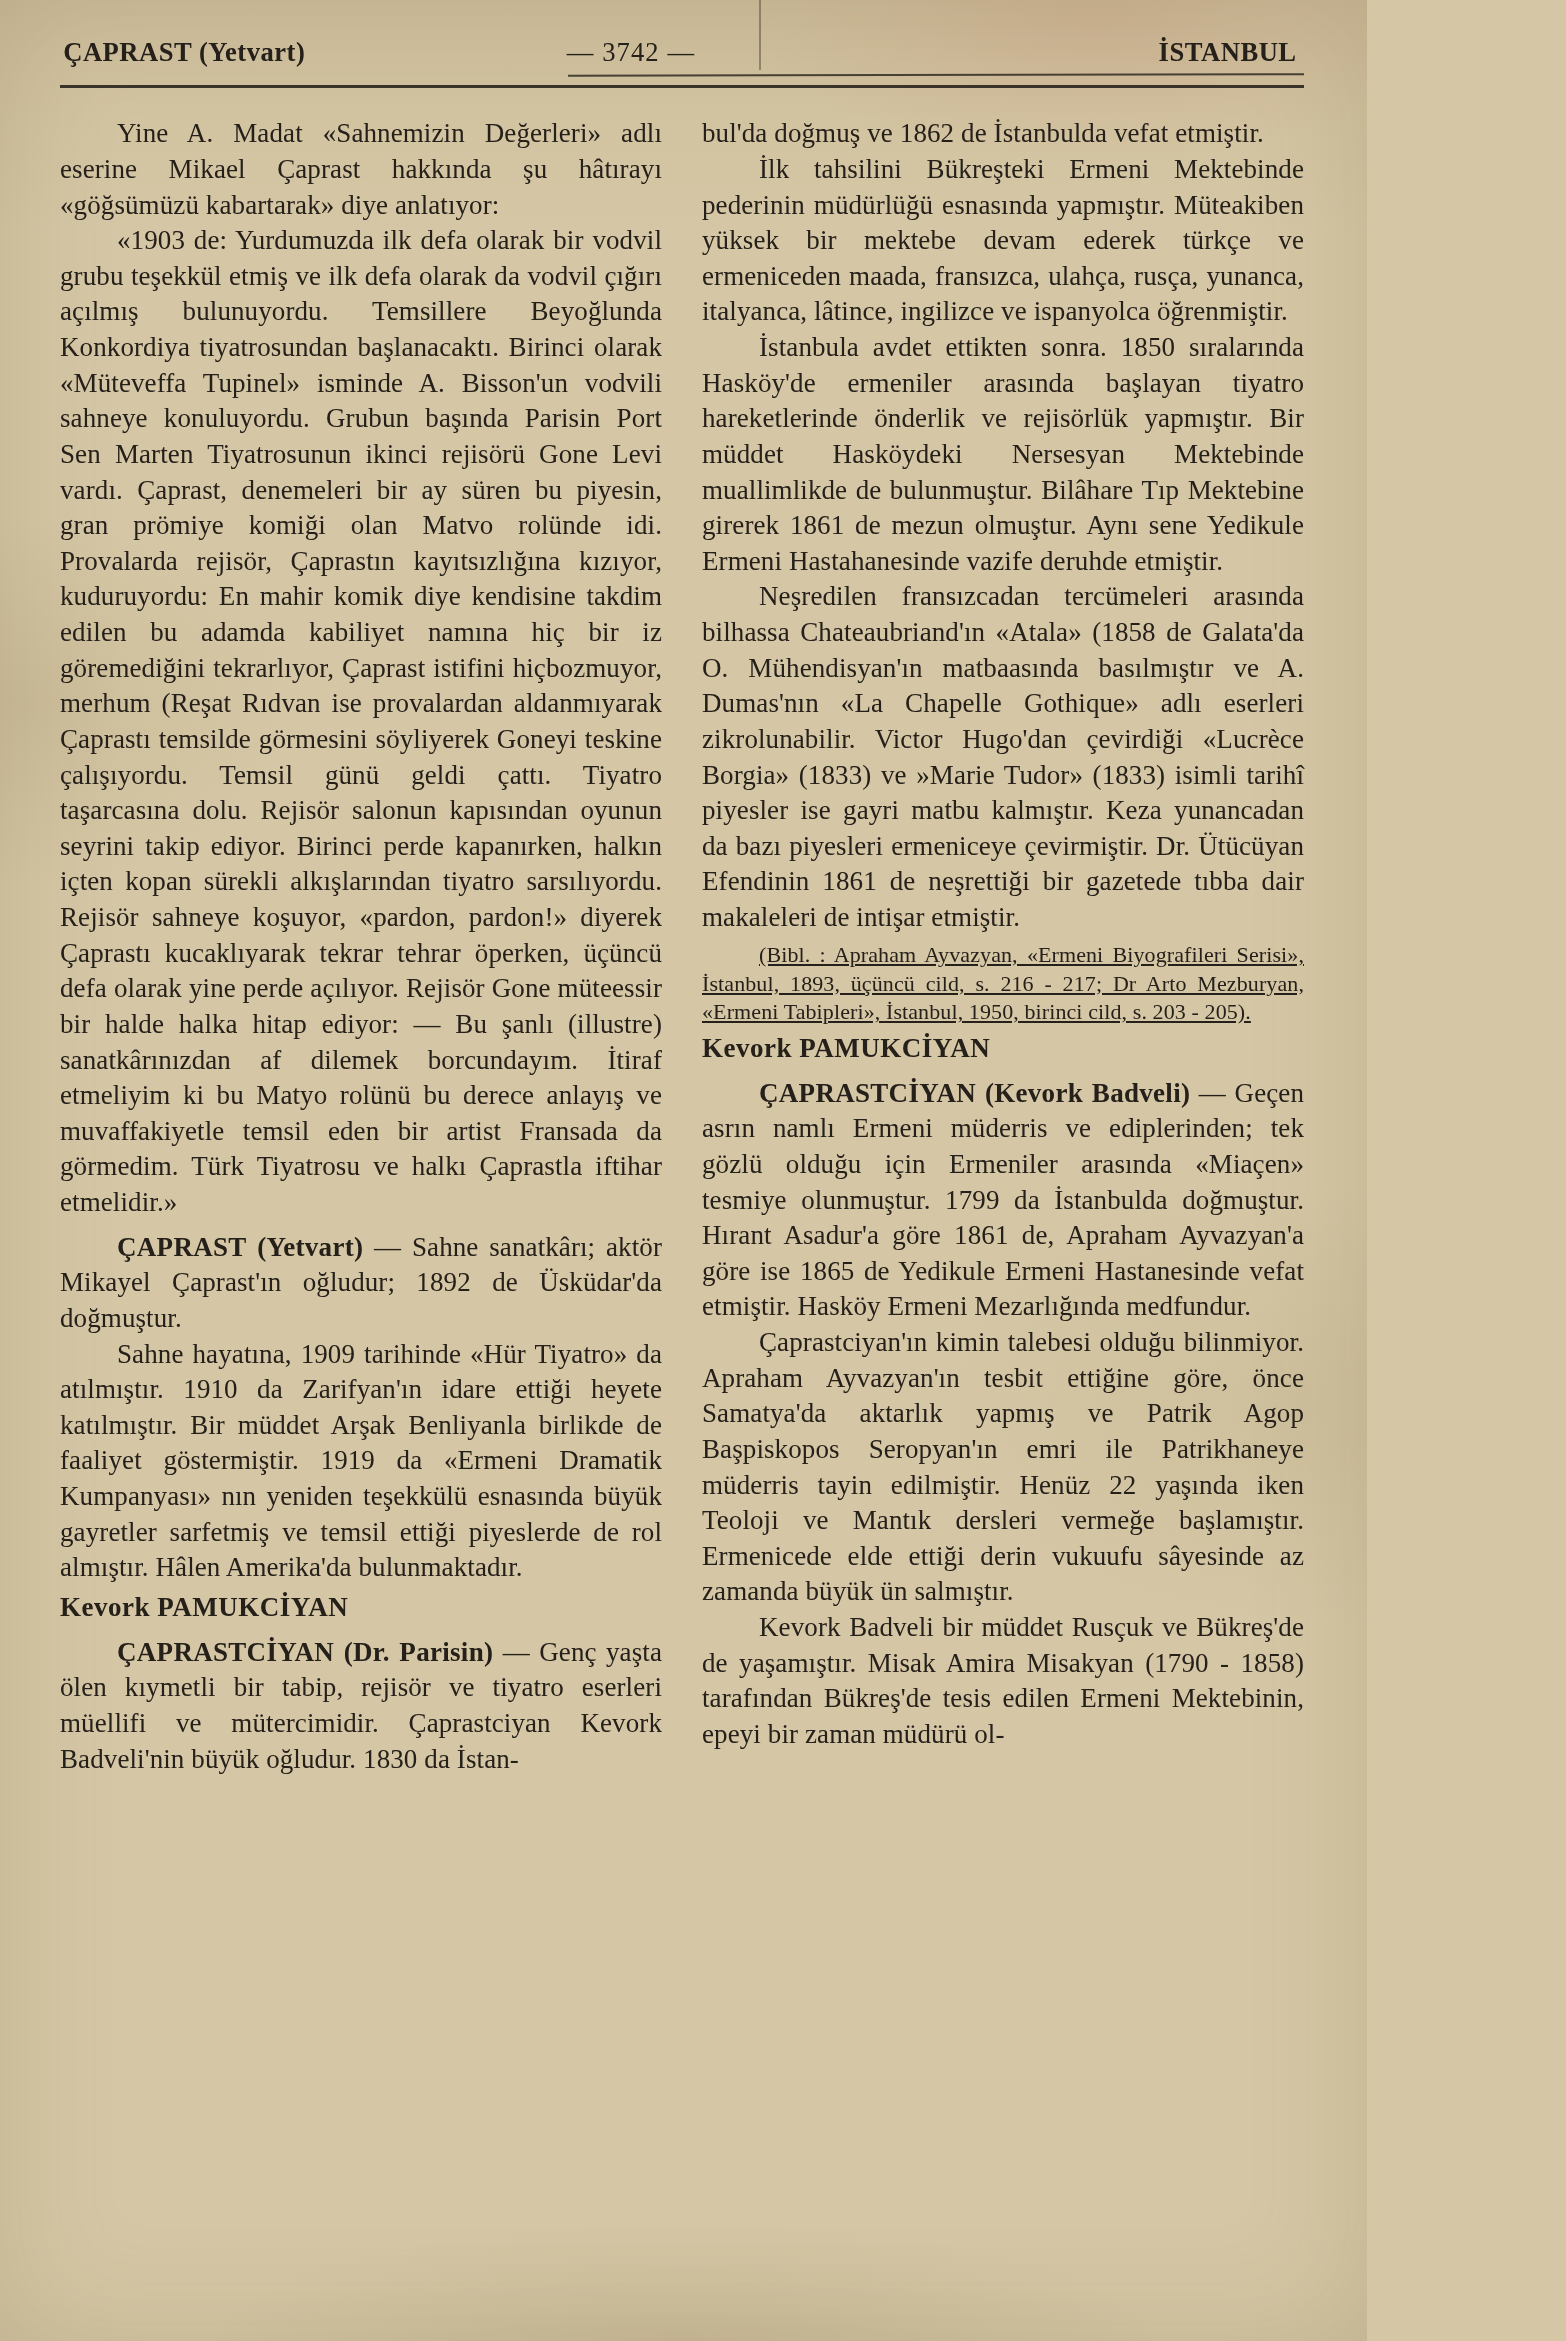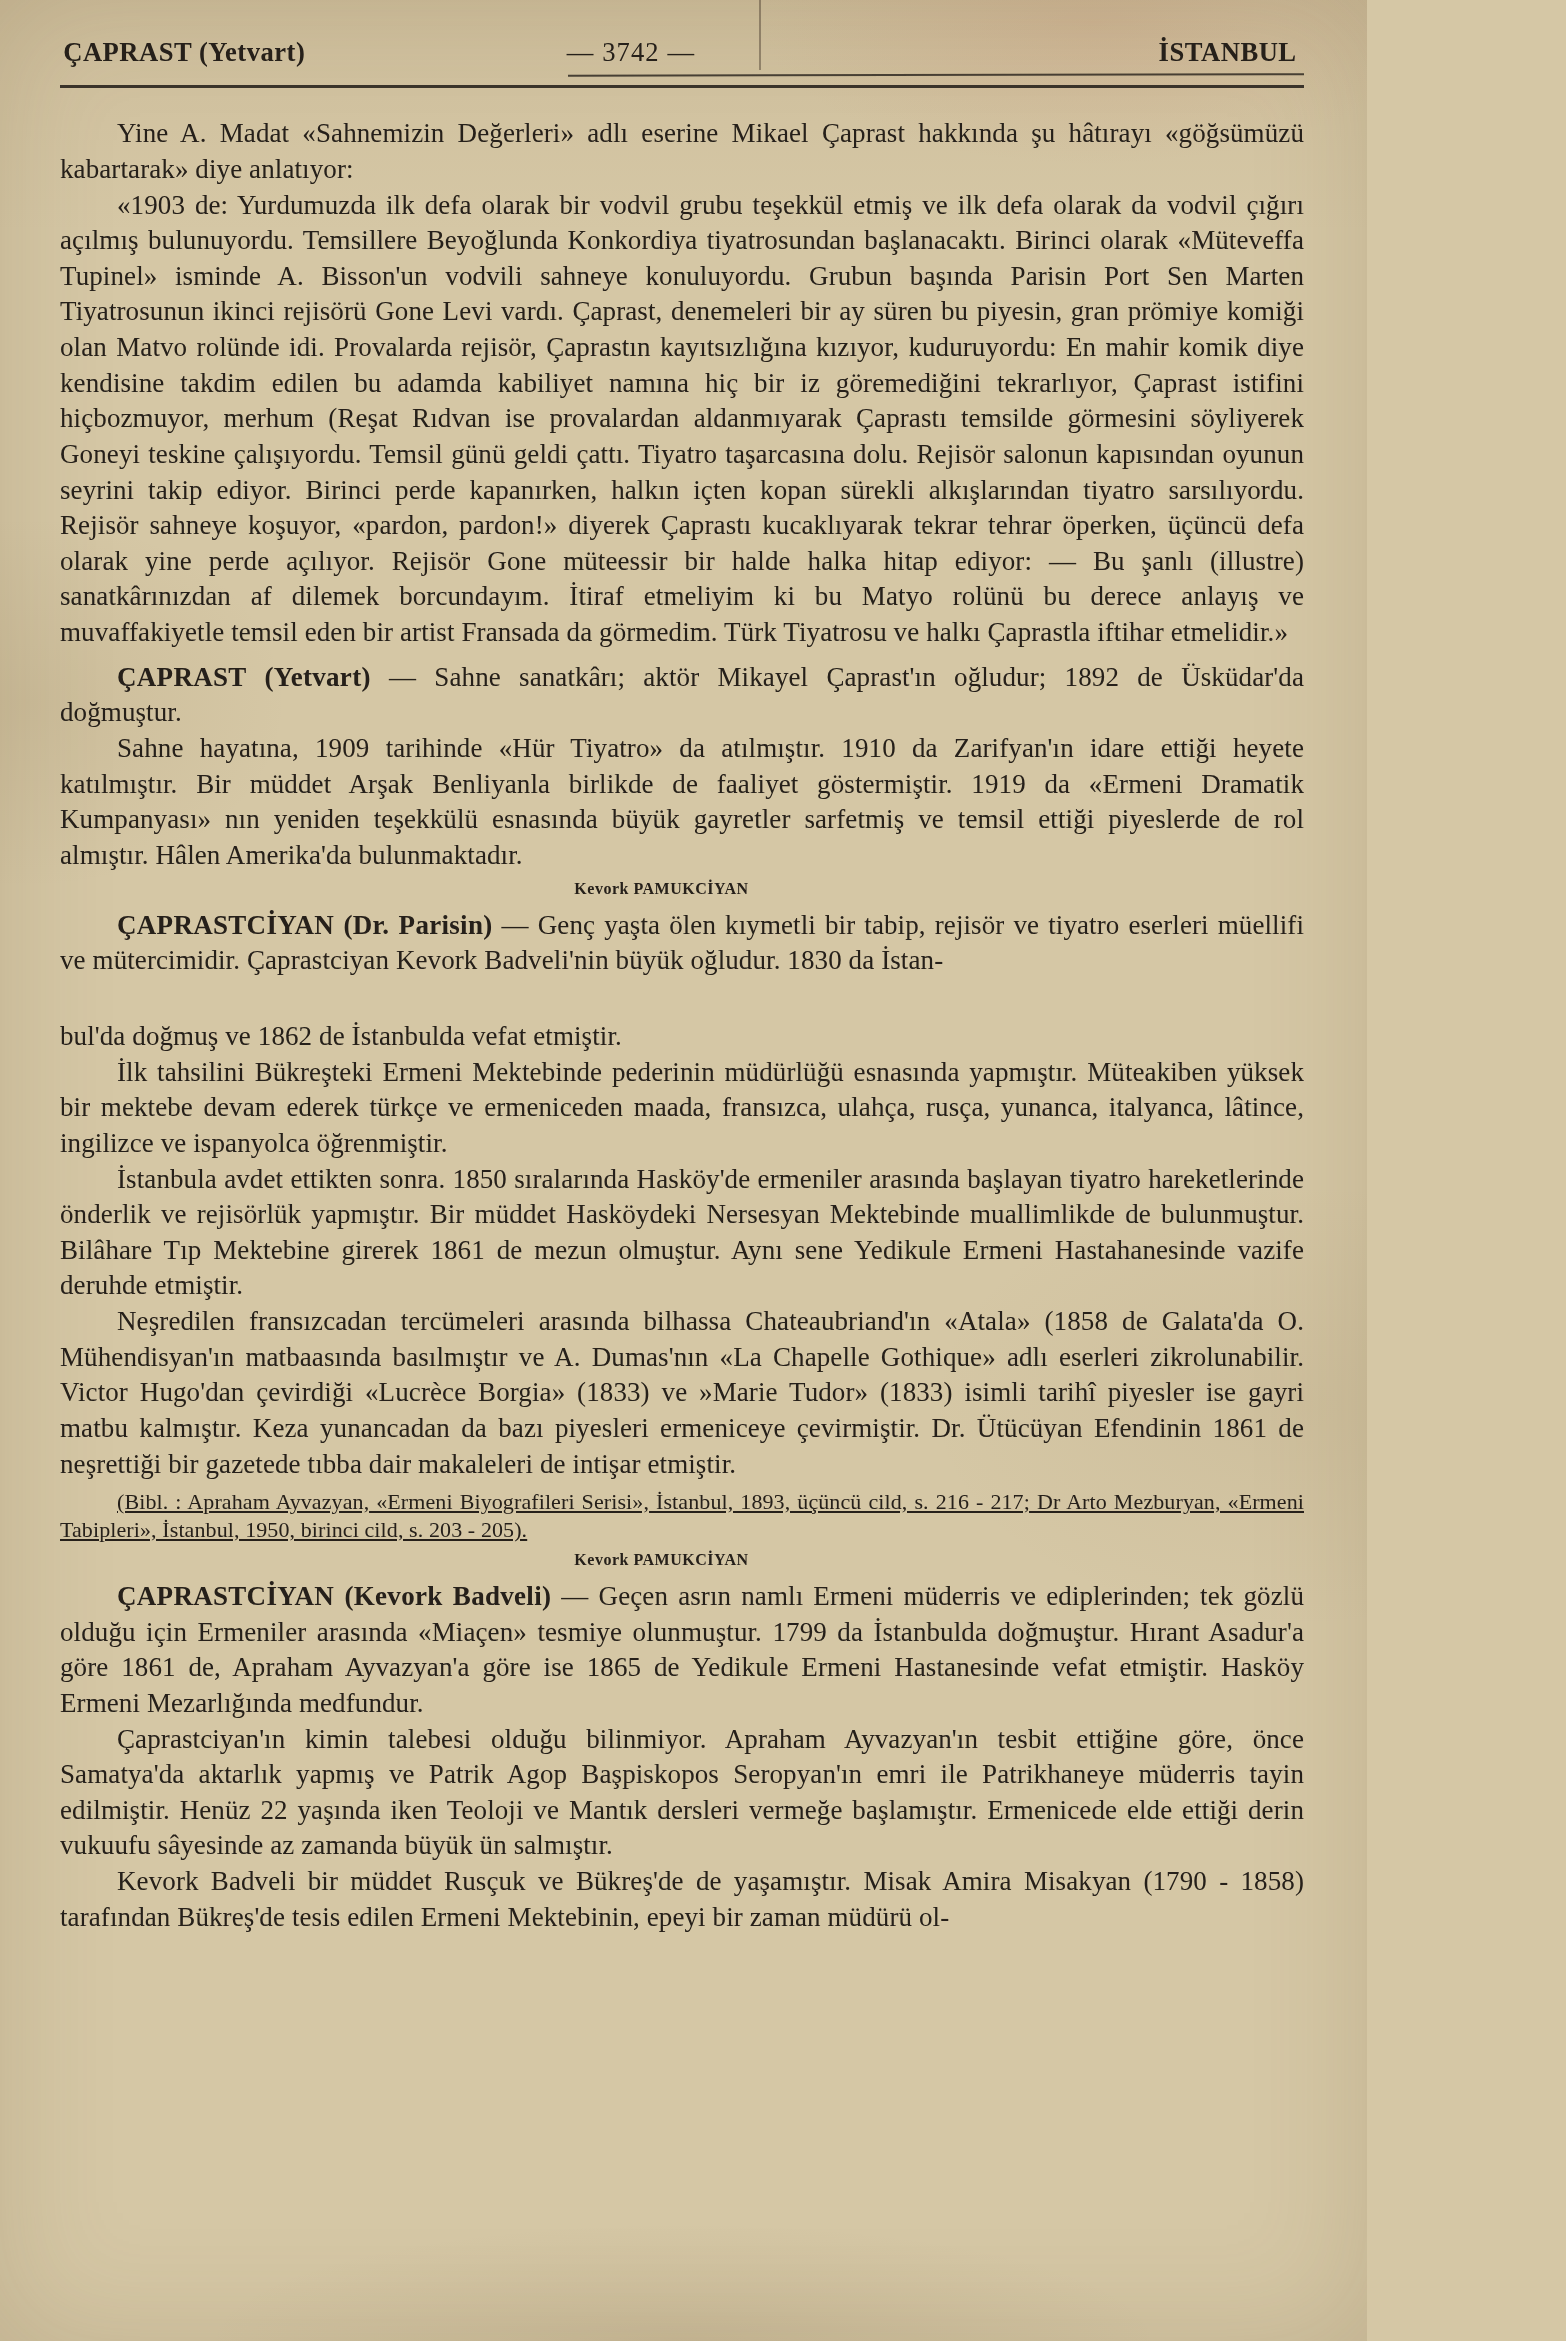--- a/index.html
+++ b/index.html
@@ -59,43 +59,42 @@
     position: absolute; right: 0; width: 736px; top: -8.5px;
     height: 2.1px;
     background: var(--ink, #2b241b);
     opacity: 0.8;
     transform: rotate(-0.12deg);
   }
   .content {
     display: flex;
     gap: 40px;
     margin-top: 29px;
-    flex-direction: column;
   }
   .col {
     flex: 1 1 0;
     min-width: 0;
     text-align: justify;
     font-size: 27px;
     line-height: 1.32;
     letter-spacing: 0.1px;
   }
   .para { margin: 0; text-indent: 57px; }
   .para.noindent { text-indent: 0; }
   .style-bibl {
     font-size: 22px;
     line-height: 1.30;
     margin: 5.3px 0 4.3px 0;
     text-decoration: underline;
   }
   .style-sig {
-    text-align: center;
+    text-align: left;
     text-indent: 0;
     font-weight: 700;
-    font-size: 16px;
+    font-size: 27px;
     padding-right: 41px;
     margin: 4.3px 0 3.2px 0;
     letter-spacing: 0.5px;
   }
   .style-entry { margin-top: 9px; }
   .entry-title { font-weight: 700; letter-spacing: 0.3px; }
 </style>
 </head>
 <body>
 

